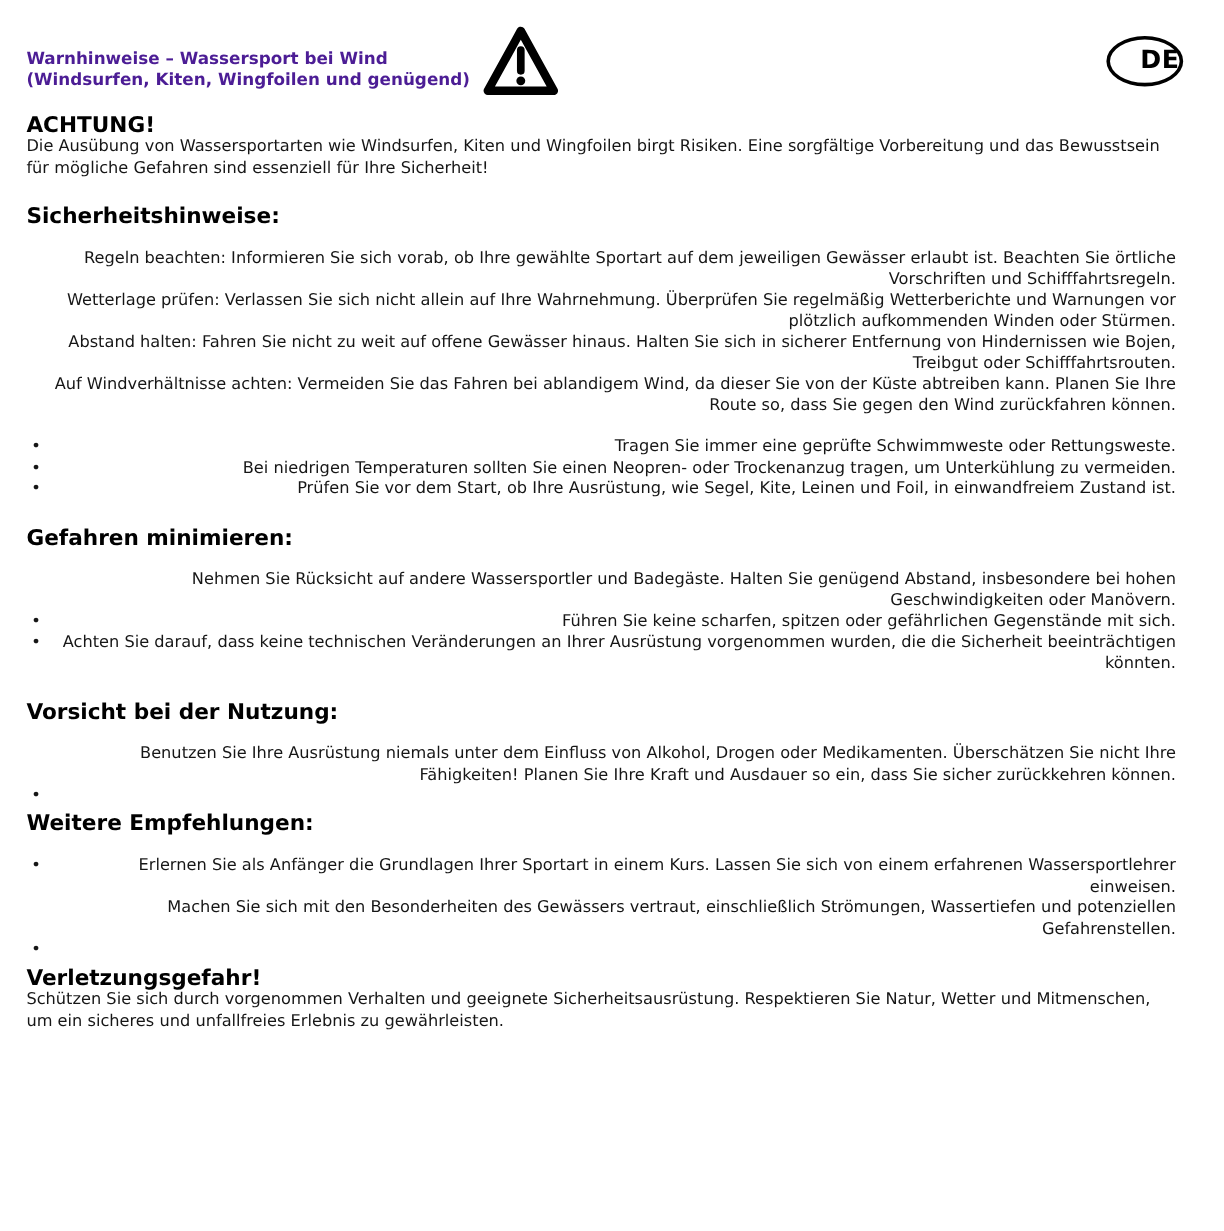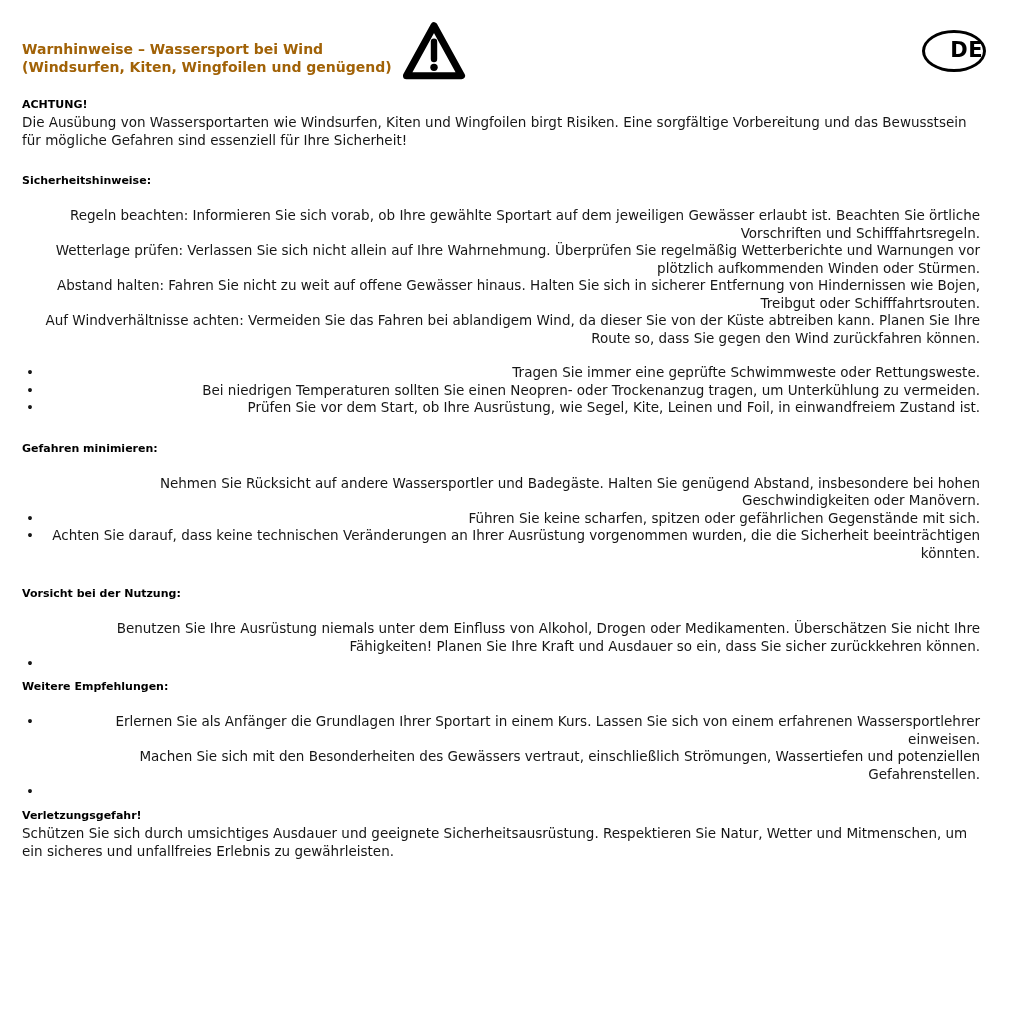--- a/index.html
+++ b/index.html
@@ -5,29 +5,29 @@
   html,body{margin:0;padding:0;background:#fff;}
   body{
     width:1020px;height:1026px;box-sizing:border-box;
     padding:20px 34px 0 22px;overflow:hidden;
     color:#161616;
     font-family:"DejaVu Sans","Liberation Sans",sans-serif;
     font-size:13.5px;line-height:17.5px;
     -webkit-font-smoothing:antialiased;
   }
   .header{display:flex;align-items:flex-start;}
-  .titles{margin-top:20px;font-weight:bold;font-size:14px;line-height:18px;color:#a16207;}
+  .titles{margin-top:20px;font-weight:bold;font-size:14px;line-height:18px;color:#4c1d95;}
   .warn-tri{margin-left:10px;flex:0 0 auto;}
   .badge{
     margin-left:auto;margin-top:10px;flex:0 0 auto;
     width:58px;height:36px;border:3.5px solid #000;border-radius:50%;
     display:flex;align-items:center;justify-content:flex-end;
     font-weight:bold;font-size:21px;letter-spacing:.5px;color:#000;
   }
-  .heading{font-weight:bold;font-size:11px;line-height:18px;color:#000;margin-top:23px;}
+  .heading{font-weight:bold;font-size:18px;line-height:18px;color:#000;margin-top:23px;}
   .attn{margin-top:12px;}
   .attn .heading,.injury .heading{margin-top:24px;margin-bottom:0;}
   .attn .heading{margin-top:0;}
   .para{max-width:950px;}
   .list{margin-top:17px;text-align:right;}
   .item{position:relative;padding-left:18px;max-width:940px;}
   .bullet{position:absolute;left:4px;top:0;}
   svg{display:block;}
 </style>
 </head>
@@ -82,14 +82,14 @@
     <div class="heading">Weitere Empfehlungen:</div>
     <div class="list">
       <div class="item bulleted"><span class="bullet">•</span><span>Erlernen Sie als Anfänger die Grundlagen Ihrer Sportart in einem Kurs. Lassen Sie sich von einem erfahrenen Wassersportlehrer einweisen.</span></div>
       <div class="item"><span>Machen Sie sich mit den Besonderheiten des Gewässers vertraut, einschließlich Strömungen, Wassertiefen und potenziellen Gefahrenstellen.</span></div>
       <div class="item bulleted"><span class="bullet">•</span></div>
     </div>
   </div>
 
 <div class="injury">
   <div class="heading">Verletzungsgefahr!</div>
-  <div class="para">Schützen Sie sich durch umsichtiges Ausdauer und geeignete Sicherheitsausrüstung. Respektieren Sie Natur, Wetter und Mitmenschen, um ein sicheres und unfallfreies Erlebnis zu gewährleisten.</div>
+  <div class="para">Schützen Sie sich durch vorgenommen Verhalten und geeignete Sicherheitsausrüstung. Respektieren Sie Natur, Wetter und Mitmenschen, um ein sicheres und unfallfreies Erlebnis zu gewährleisten.</div>
 </div>
 
 </body></html>

